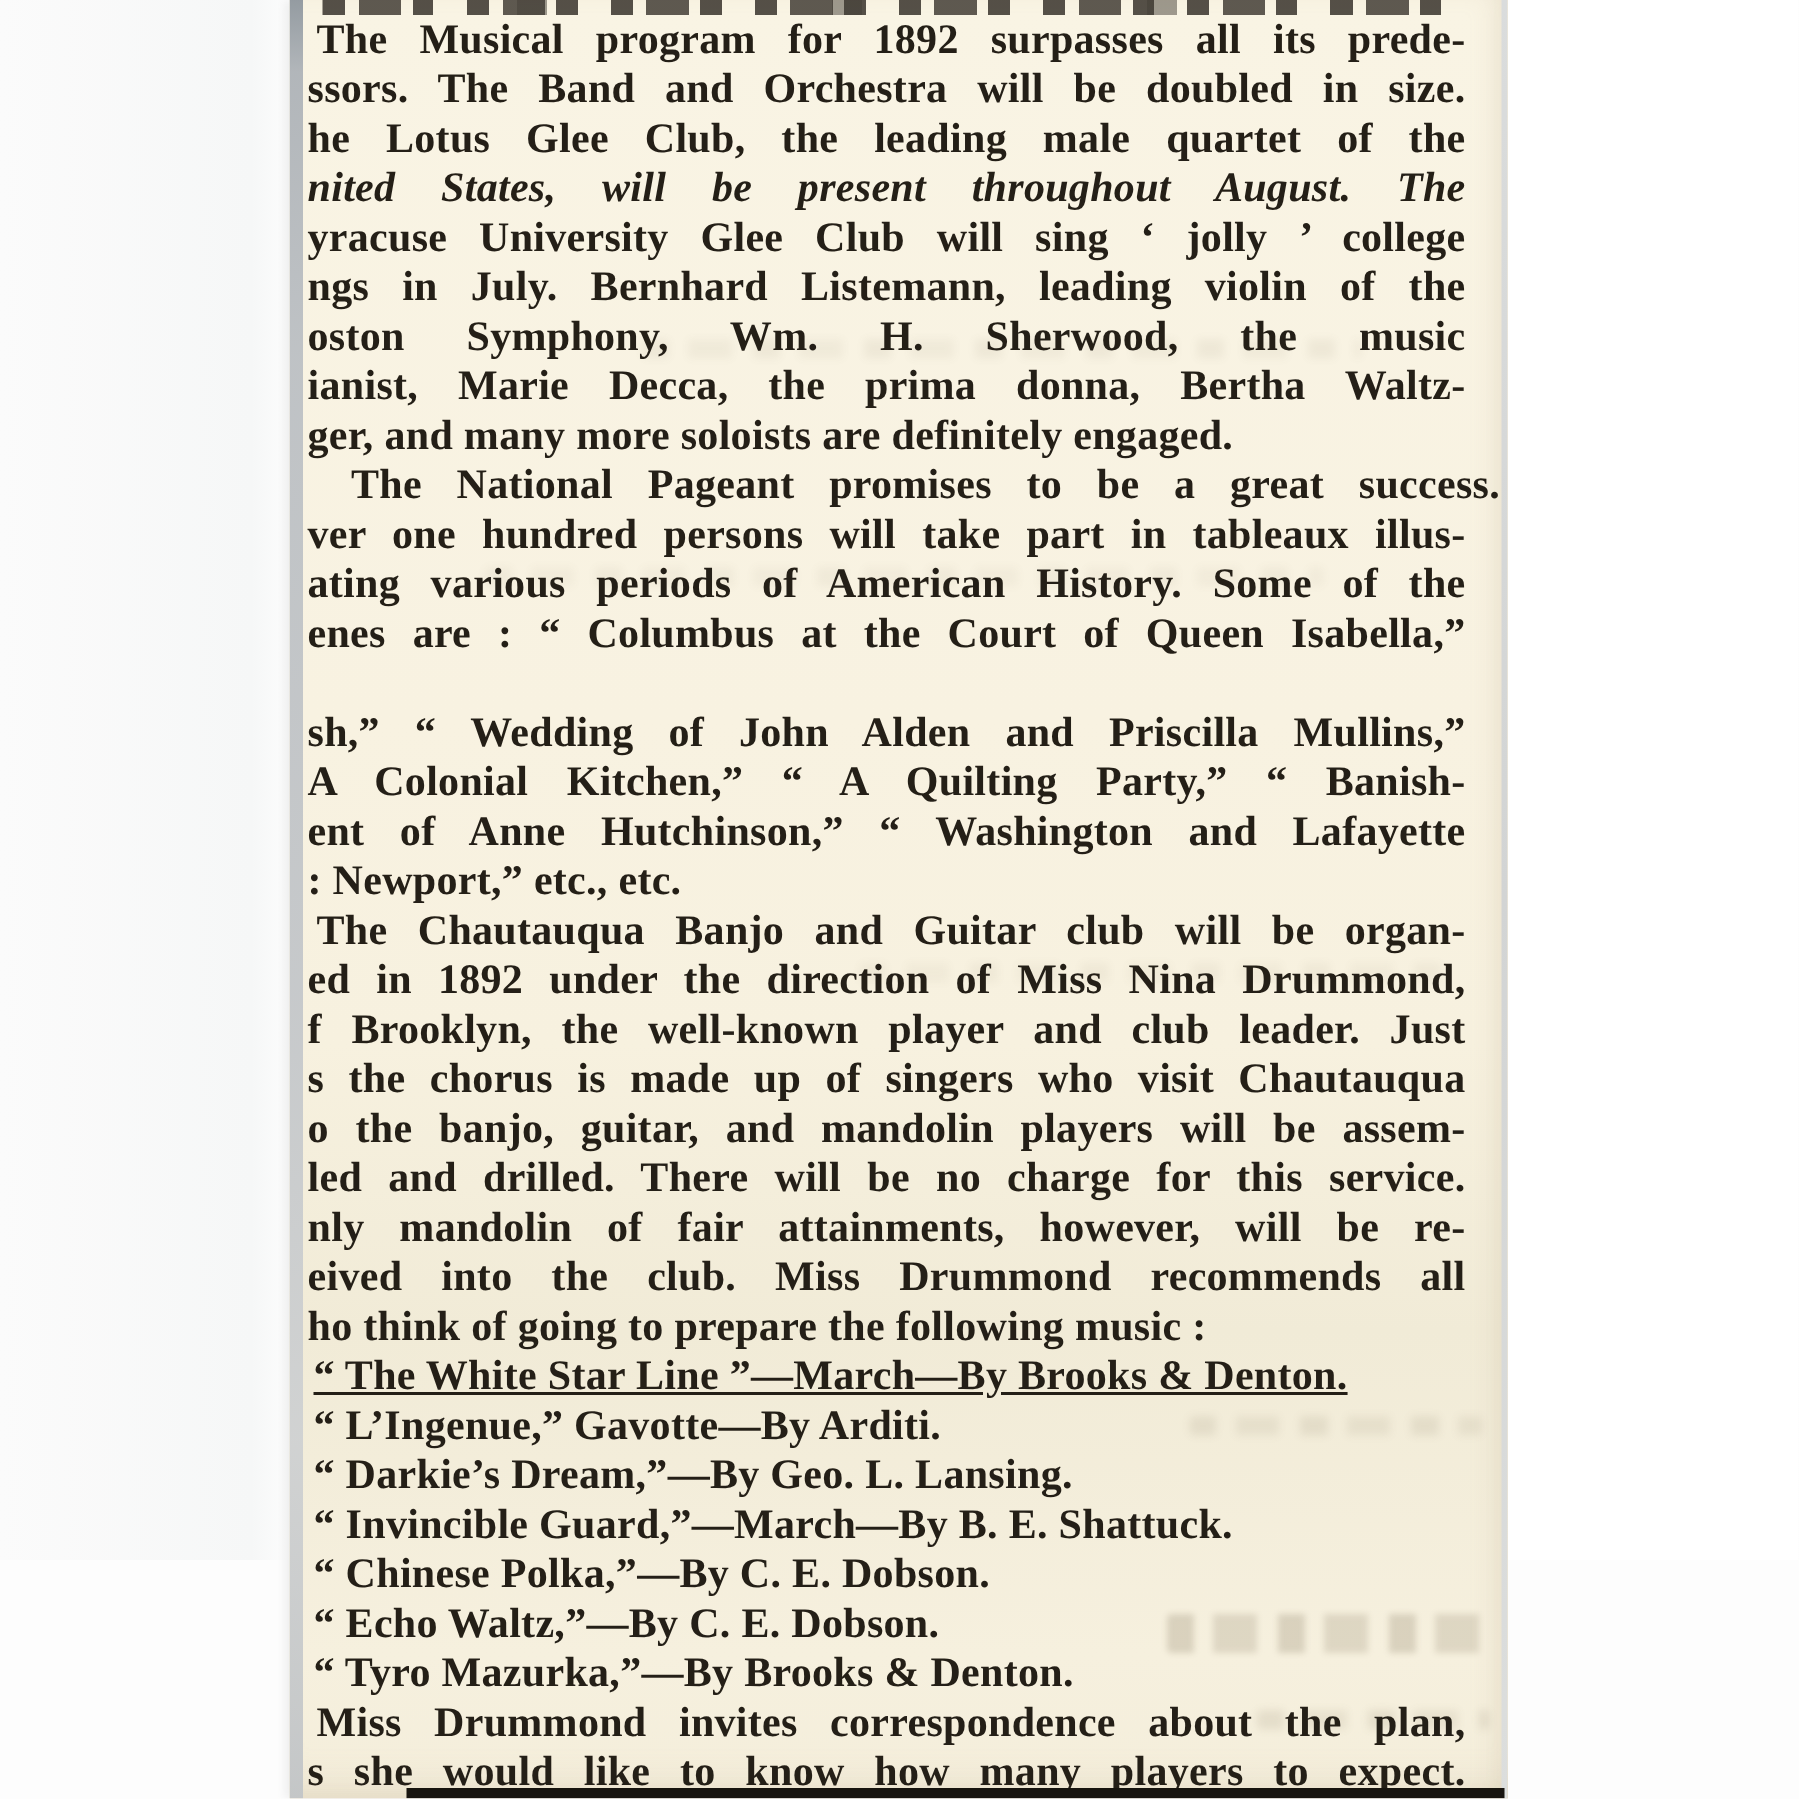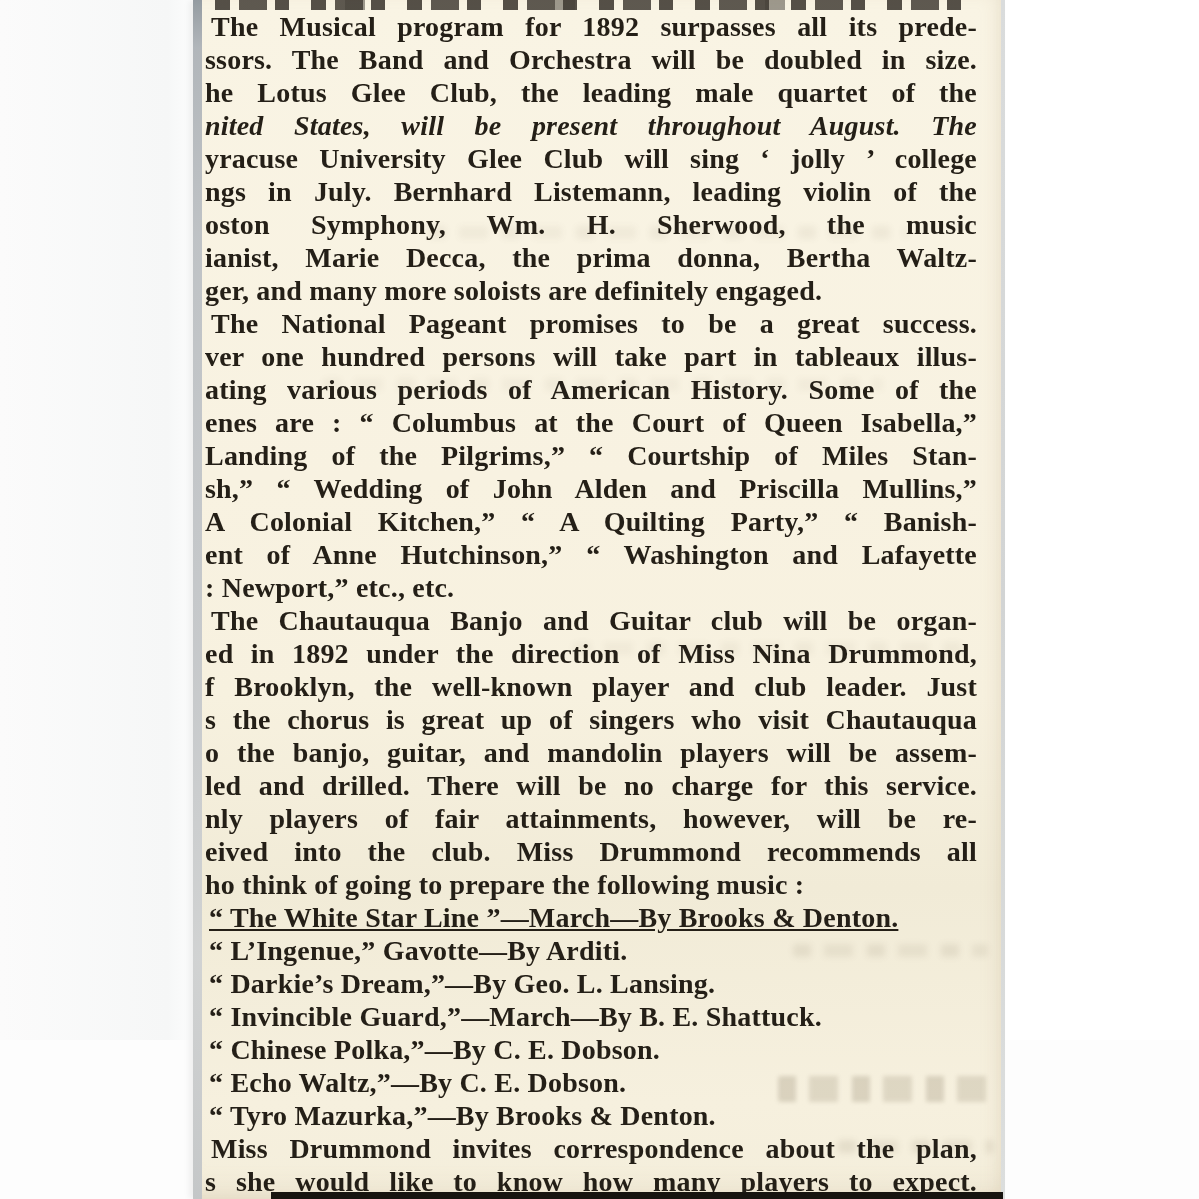--- a/index.html
+++ b/index.html
@@ -118,36 +118,35 @@
     <div class="text-layer" id="text-layer">
         <div class="line justify" style="top: 10px; padding-left: 6px;">The Musical program for 1892 surpasses all its prede-</div>
         <div class="line justify" style="top: 43px;">ssors.  The Band and Orchestra will be doubled in size.</div>
         <div class="line justify" style="top: 76px;">he Lotus Glee Club, the leading male quartet of the</div>
         <div class="line justify" style="top: 109px; font-style: italic;">nited States, will be present throughout August.  The</div>
         <div class="line justify" style="top: 142px;">yracuse University Glee Club will sing ‘ jolly ’ college</div>
         <div class="line justify" style="top: 175px;">ngs in July.  Bernhard Listemann, leading violin of the</div>
         <div class="line justify" style="top: 208px;">oston Symphony, Wm. H. Sherwood, the music</div>
         <div class="line justify" style="top: 241px;">ianist, Marie Decca, the prima donna, Bertha Waltz-</div>
         <div class="line" style="top: 274px;">ger, and many more soloists are definitely engaged.</div>
-        <div class="line justify" style="top: 307px; padding-left: 6px;">The National Pageant promises to be a great success.</div>
+        <div class="line justify" style="top: 307px; padding-left: 6px; margin-left: 23px;">The National Pageant promises to be a great success.</div>
         <div class="line justify" style="top: 340px; font-family: Liberation Serif, serif;">ver one hundred persons will take part in tableaux illus-</div>
         <div class="line justify" style="top: 373px;">ating various periods of American History.  Some of the</div>
         <div class="line justify" style="top: 406px;">enes are : “ Columbus at the Court of Queen Isabella,”</div>
-        <div class="line justify" style="top: 439px;">Landing of the Pilgrims,” “ Courtship of Miles Stan-</div>
         <div class="line justify" style="top: 472px;">sh,” “ Wedding of John Alden and Priscilla Mullins,”</div>
         <div class="line justify" style="top: 505px;">A Colonial Kitchen,” “ A Quilting Party,” “ Banish-</div>
         <div class="line justify" style="top: 538px;">ent of Anne Hutchinson,” “ Washington and Lafayette</div>
         <div class="line" style="top: 571px;">: Newport,” etc., etc.</div>
         <div class="line justify" style="top: 604px; padding-left: 6px;">The Chautauqua Banjo and Guitar club will be organ-</div>
         <div class="line justify" style="top: 637px;">ed in 1892 under the direction of Miss Nina Drummond,</div>
         <div class="line justify" style="top: 670px;">f Brooklyn, the well-known player and club leader.  Just</div>
-        <div class="line justify" style="top: 703px;">s the chorus is great up of singers who visit Chautauqua</div>
+        <div class="line justify" style="top: 703px;">s the chorus is made up of singers who visit Chautauqua</div>
         <div class="line justify" style="top: 736px;">o the banjo, guitar, and mandolin players will be assem-</div>
         <div class="line justify" style="top: 769px;">led and drilled.  There will be no charge for this service.</div>
-        <div class="line justify" style="top: 802px;">nly players of fair attainments, however, will be re-</div>
+        <div class="line justify" style="top: 802px;">nly mandolin of fair attainments, however, will be re-</div>
         <div class="line justify" style="top: 835px;">eived into the club.  Miss Drummond recommends all</div>
         <div class="line" style="top: 868px;">ho think of going to prepare the following music :</div>
         <div class="line" style="top: 901px; padding-left: 4px; text-decoration: underline;">“ The White Star Line ”—March—By Brooks &amp; Denton.</div>
         <div class="line" style="top: 934px; padding-left: 4px;">“ L’Ingenue,” Gavotte—By Arditi.</div>
         <div class="line" style="top: 967px; padding-left: 4px;">“ Darkie’s Dream,”—By Geo. L. Lansing.</div>
         <div class="line" style="top: 1000px; padding-left: 4px;">“ Invincible Guard,”—March—By B. E. Shattuck.</div>
         <div class="line" style="top: 1033px; padding-left: 4px;">“ Chinese Polka,”—By C. E. Dobson.</div>
         <div class="line" style="top: 1066px; padding-left: 4px;">“ Echo Waltz,”—By C. E. Dobson.</div>
         <div class="line" style="top: 1099px; padding-left: 4px;">“ Tyro Mazurka,”—By Brooks &amp; Denton.</div>
         <div class="line justify" style="top: 1132px; padding-left: 6px;">Miss Drummond invites correspondence about the plan,</div>

